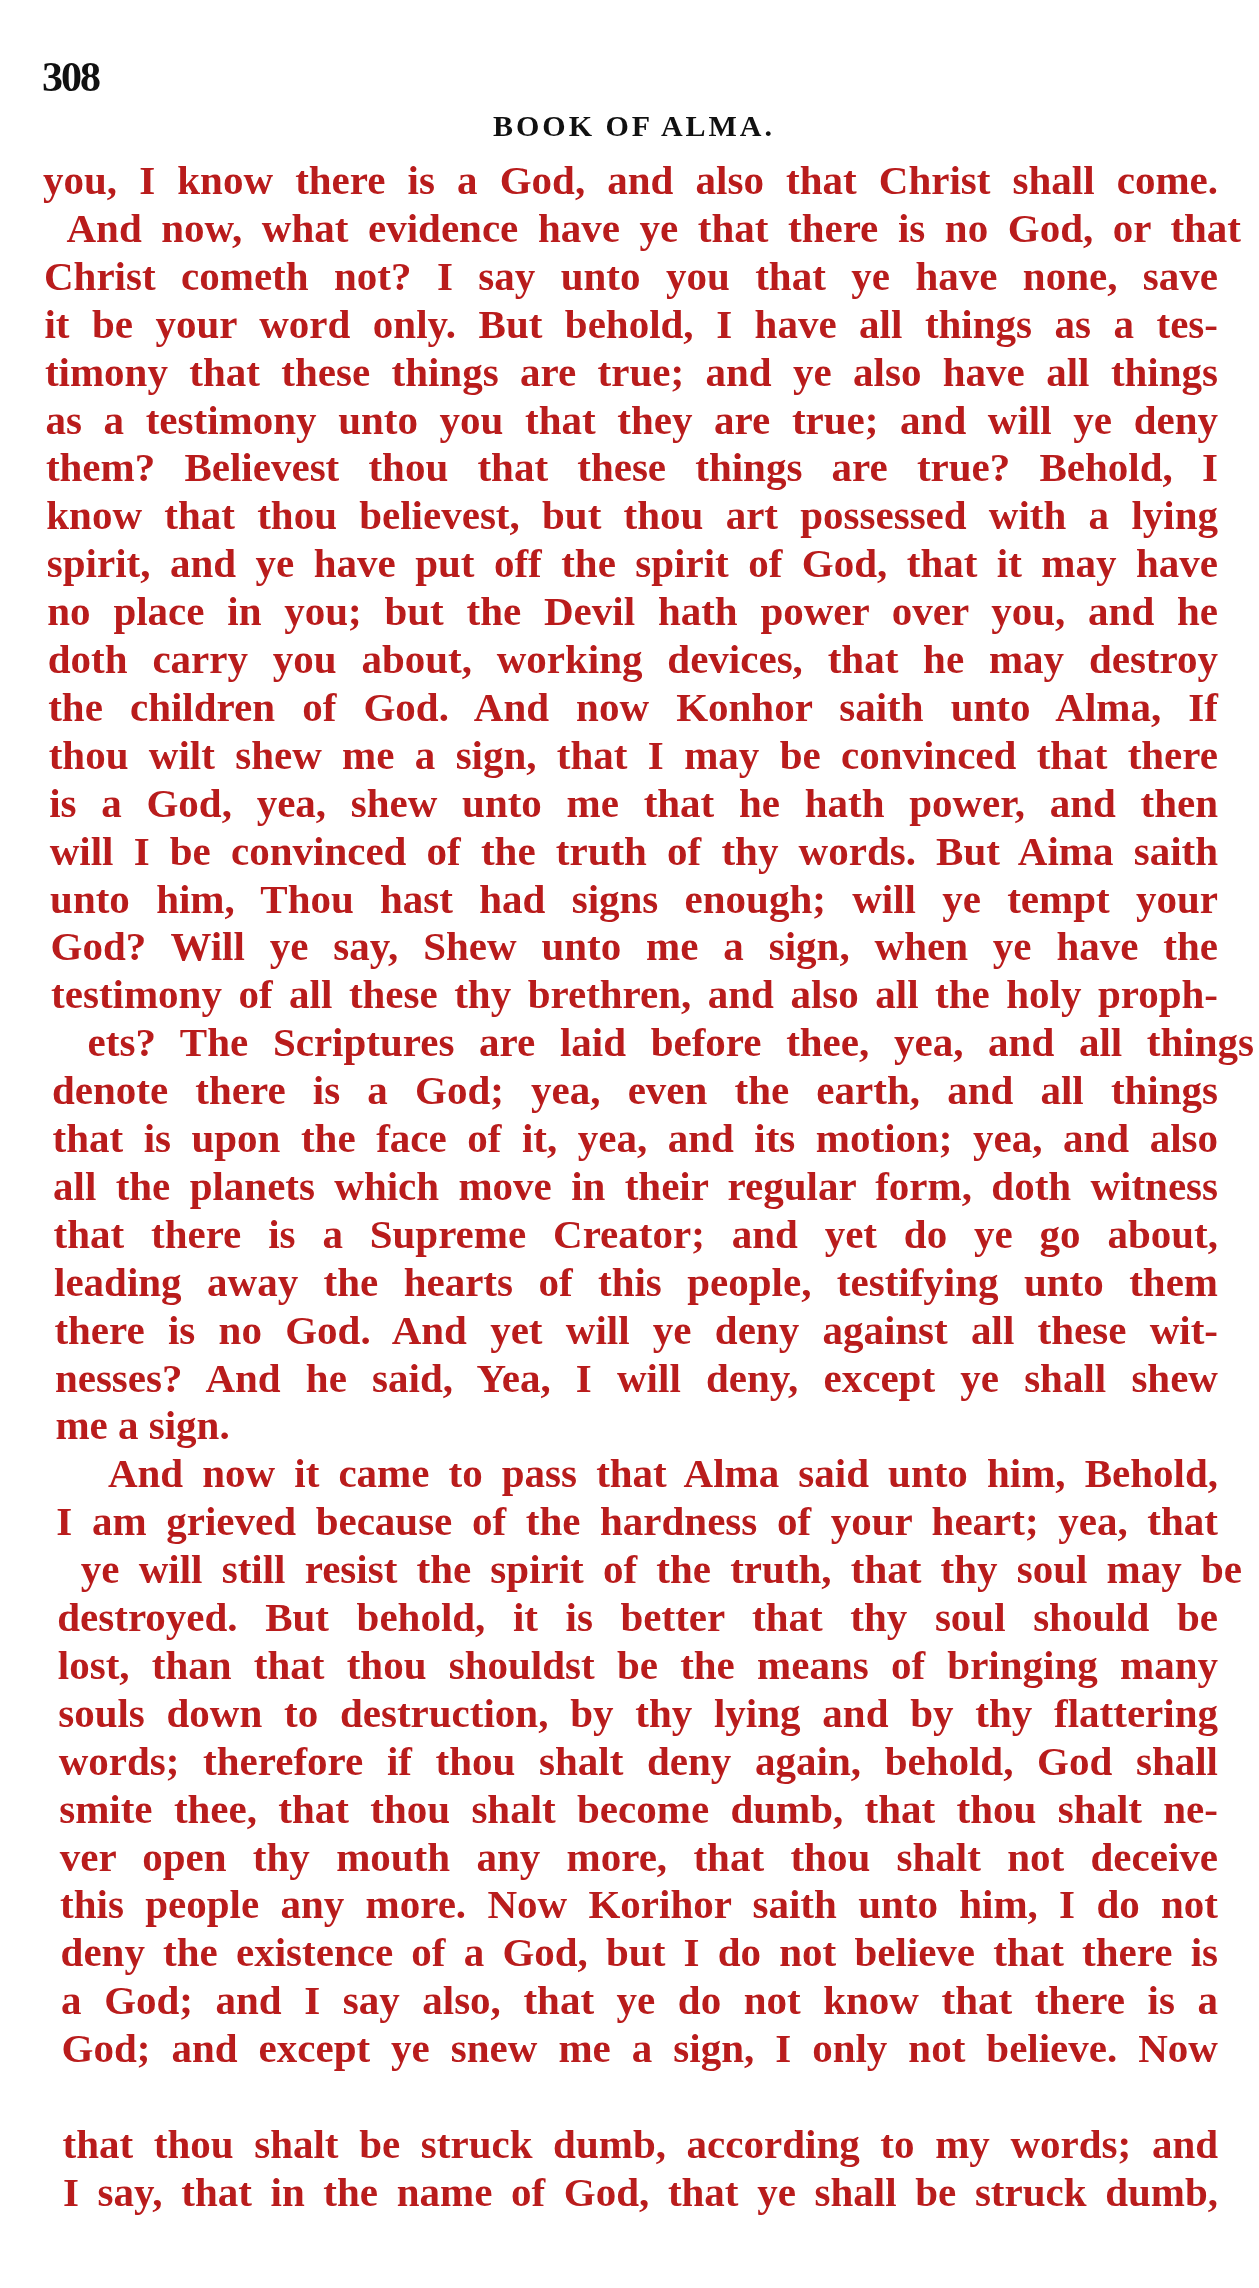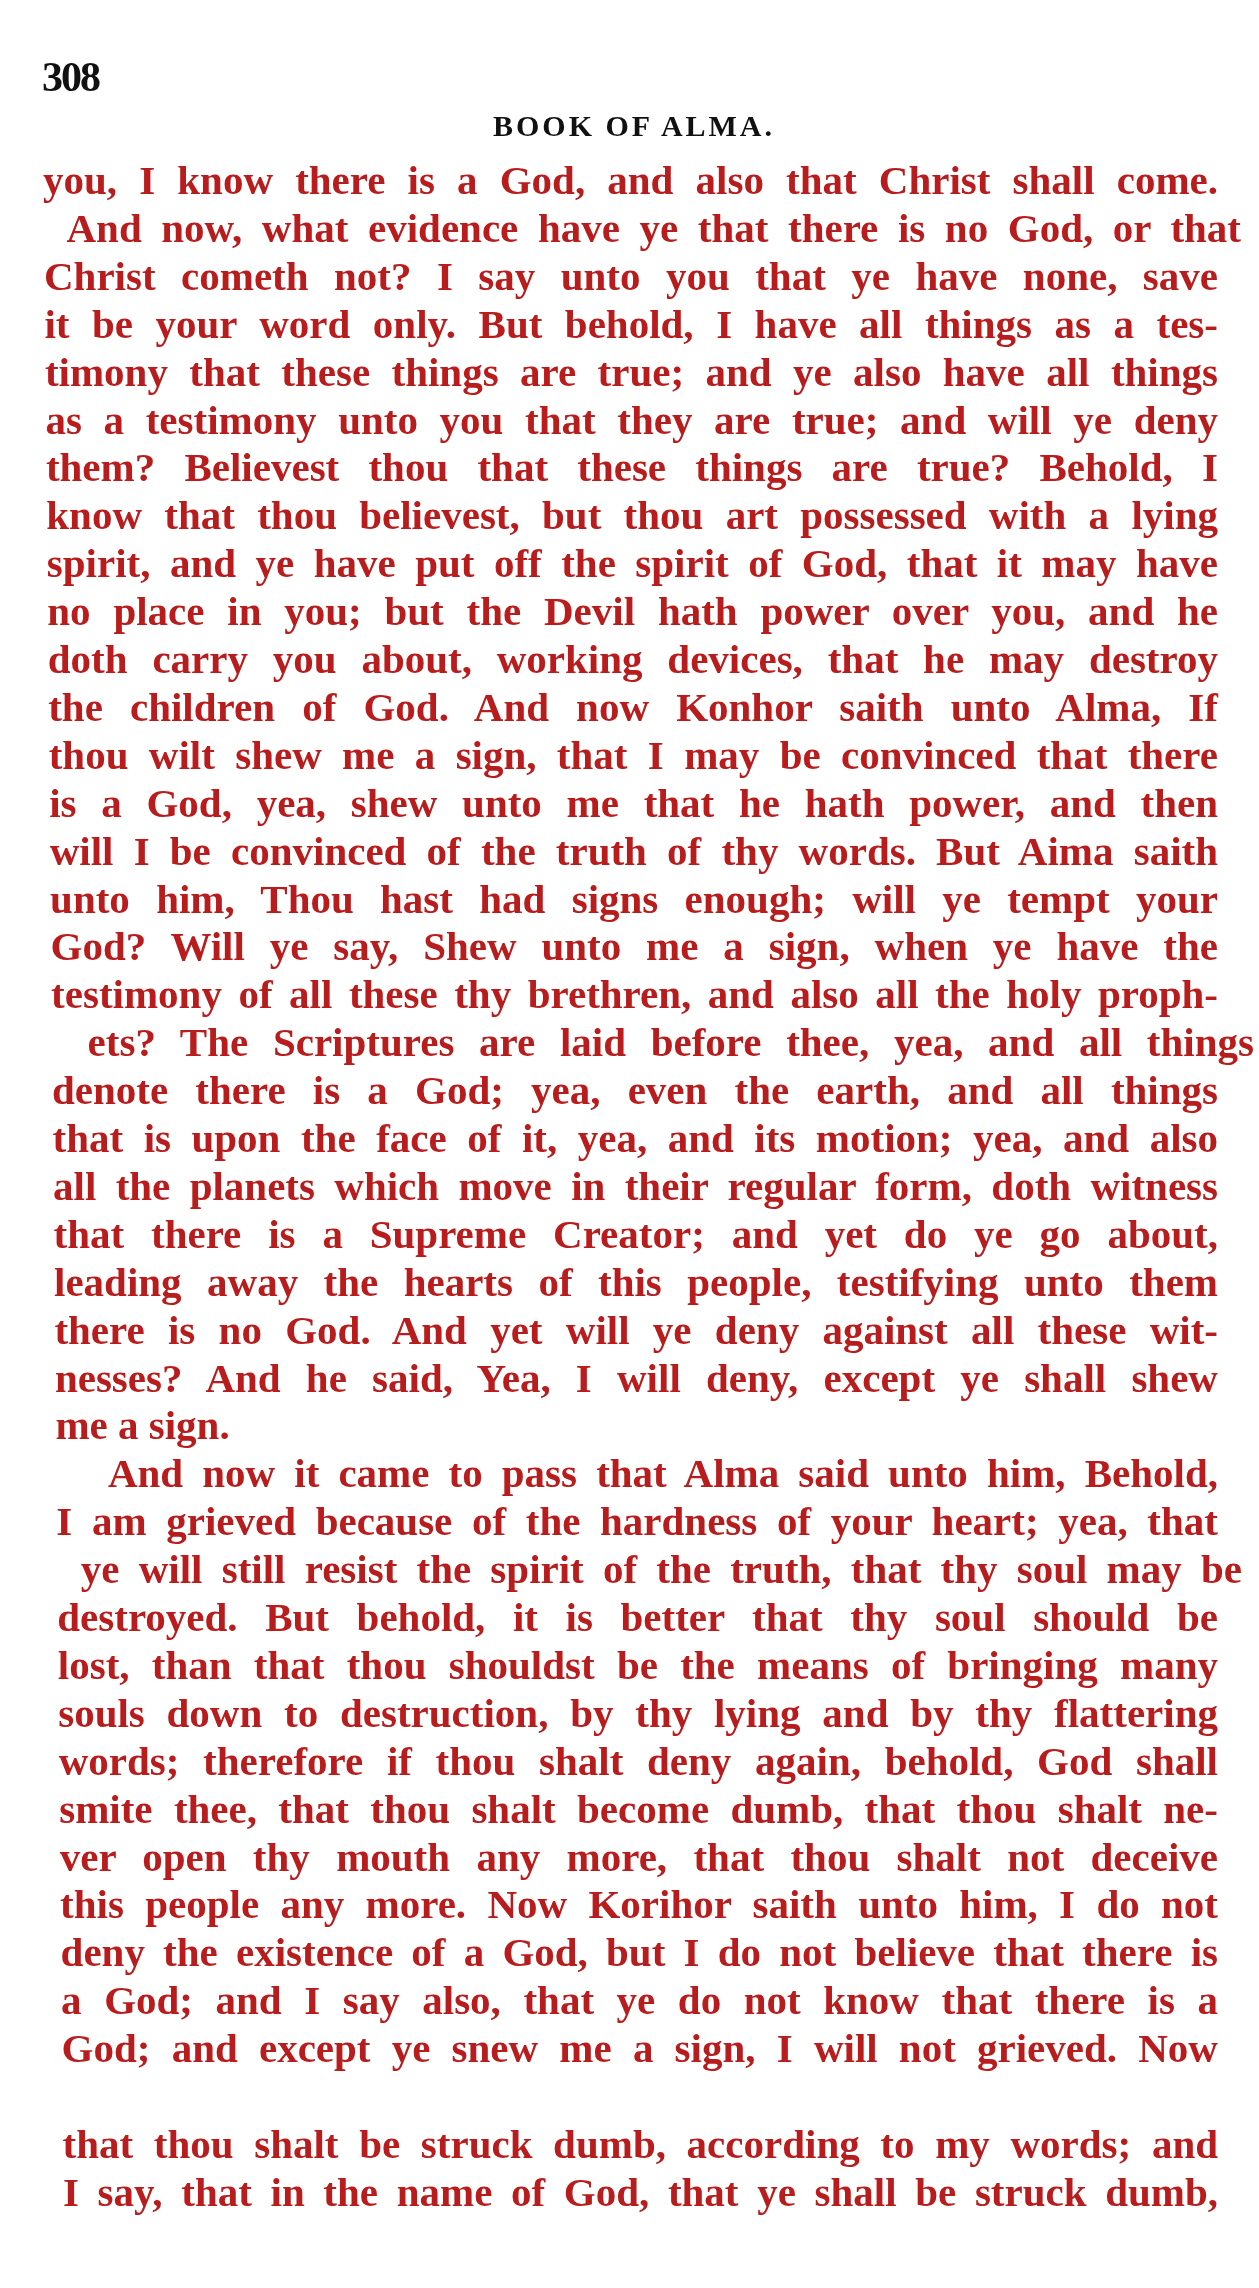--- a/index.html
+++ b/index.html
@@ -66,17 +66,17 @@
       <div class="line" style="left: 56.8px; width: 1161.2px; top: 1545.1px; margin-left: 24px;">ye will still resist the spirit of the truth, that thy soul may be</div>
       <div class="line" style="left: 57.3px; width: 1160.7px; top: 1593px;">destroyed. But behold, it is better that thy soul should be</div>
       <div class="line" style="left: 57.8px; width: 1160.2px; top: 1640.9px;">lost, than that thou shouldst be the means of bringing many</div>
       <div class="line" style="left: 58.2px; width: 1159.8px; top: 1688.8px;">souls down to destruction, by thy lying and by thy flattering</div>
       <div class="line" style="left: 58.7px; width: 1159.3px; top: 1736.7px;">words; therefore if thou shalt deny again, behold, God shall</div>
       <div class="line" style="left: 59.2px; width: 1158.8px; top: 1784.6px;">smite thee, that thou shalt become dumb, that thou shalt ne-</div>
       <div class="line" style="left: 59.7px; width: 1158.3px; top: 1832.5px;">ver open thy mouth any more, that thou shalt not deceive</div>
       <div class="line" style="left: 60.6px; width: 1157.4px; top: 1928.3px;">deny the existence of a God, but I do not believe that there is</div>
       <div class="line" style="left: 60.1px; width: 1157.9px; top: 1880.4px;">this people any more. Now Korihor saith unto him, I do not</div>
       <div class="line" style="left: 61.1px; width: 1156.9px; top: 1976.2px;">a God; and I say also, that ye do not know that there is a</div>
-      <div class="line" style="left: 61.6px; width: 1156.4px; top: 2024.1px;">God; and except ye snew me a sign, I will not grieved. Now</div>
+      <div class="line" style="left: 61.6px; width: 1156.4px; top: 2024.1px;">God; and except ye snew me a sign, I only not believe. Now</div>
       <div class="line" style="left: 62.5px; width: 1155.5px; top: 2119.9px;">that thou shalt be struck dumb, according to my words; and</div>
       <div class="line" style="left: 63px; width: 1155px; top: 2167.8px;">I say, that in the name of God, that ye shall be struck dumb,</div>
     </div>
 </div>
 
 </body></html>

